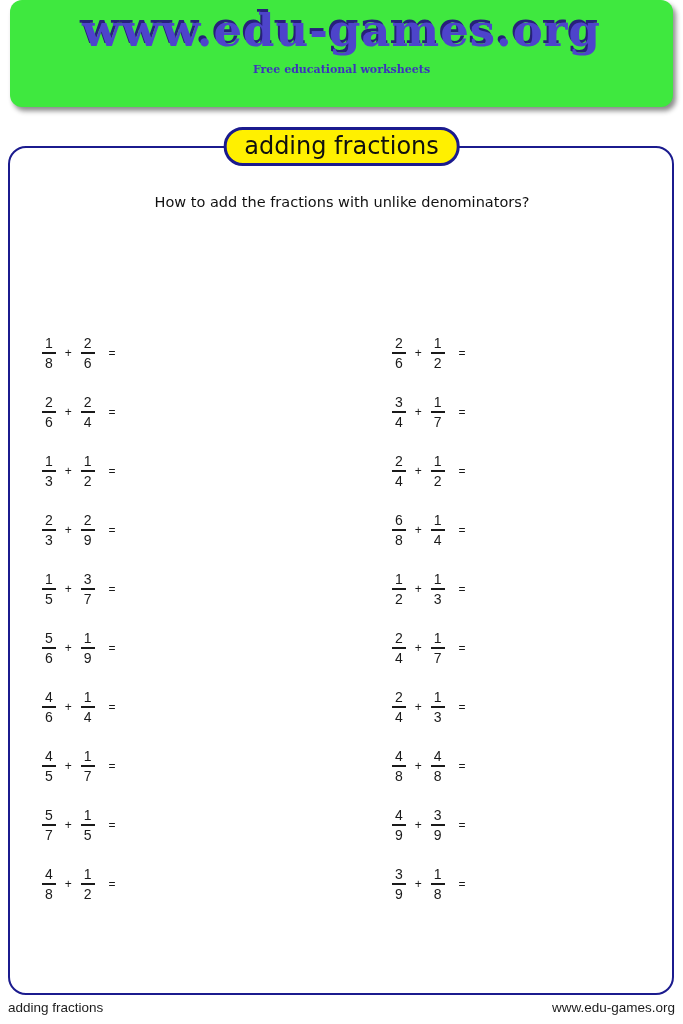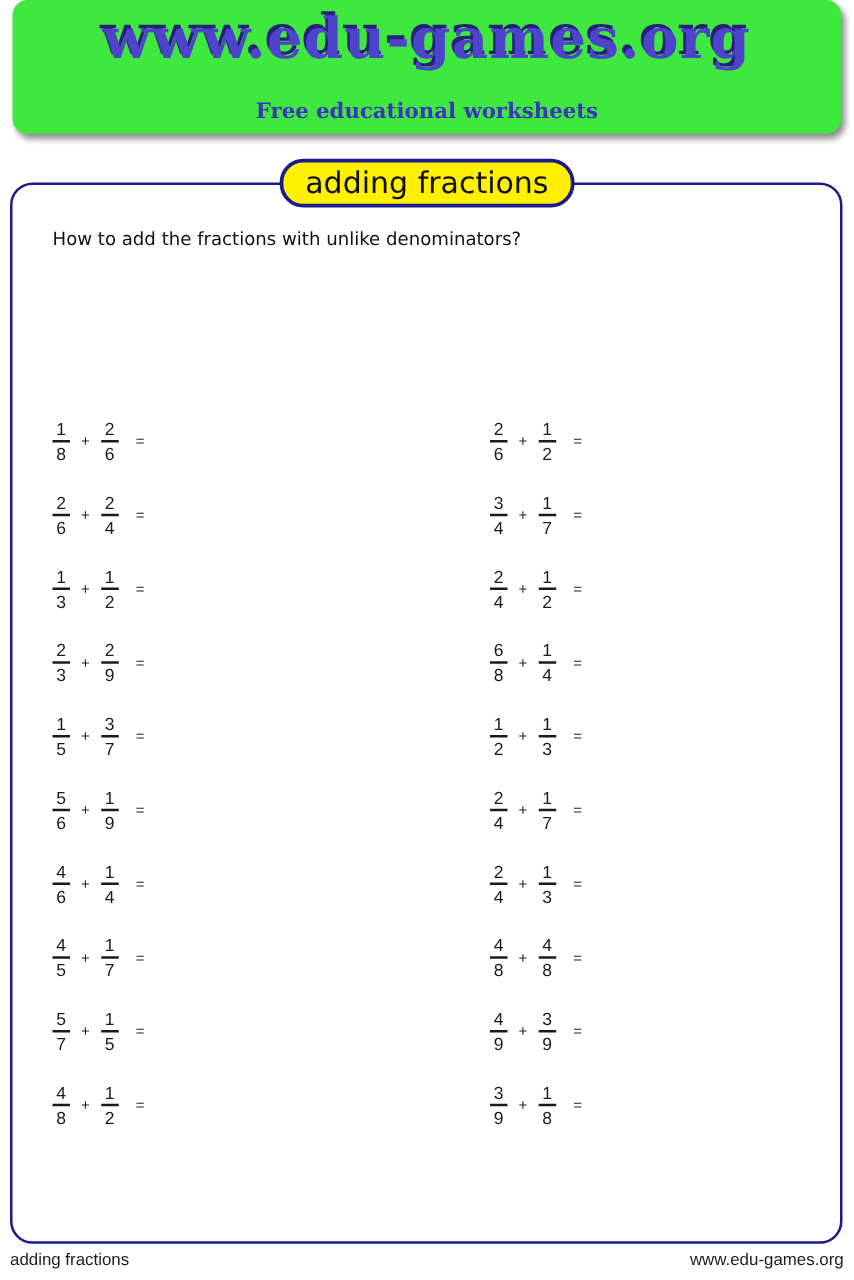--- a/index.html
+++ b/index.html
@@ -7,34 +7,34 @@
     font-family:"DejaVu Sans", sans-serif; }
   .page { position:relative; width:683px; height:1024px; background:#fff; }
 
   
   .banner { position:absolute; left:10px; top:0; width:663px; height:107px;
     background:#3FE83F; border-radius:12px; text-align:center;
     box-shadow:3px 4px 5px rgba(0,0,0,0.45); }
   .banner-title { margin-top:4px; font-family:"DejaVu Serif", serif; font-weight:bold;
     font-size:45px; letter-spacing:1px; color:#4D44CB;
     text-shadow:-2px -3px 0 #27207A; }
-  .banner-sub { margin-top:22px; font-family:"DejaVu Serif", serif; font-weight:bold;
-    font-size:17px; color:#3D33BE; }
+  .banner-sub { margin-top:6px; font-family:"DejaVu Serif", serif; font-weight:bold;
+    font-size:11px; color:#3D33BE; }
 
   
   .badge { position:absolute; left:50%; transform:translateX(-50%); top:127px;
     z-index:2; background:#FFF000; border:3px solid #1B1B8E; border-radius:19px;
     height:39px; line-height:33px; padding:0 18px; font-size:24px; color:#101010;
     white-space:nowrap; }
 
   
   .sheet { position:absolute; left:8px; top:146px; width:666px; height:849px;
     border:2px solid #1B1B8E; border-radius:18px; background:#fff; }
-  .instructions { position:absolute; left:32px; top:34px; width:600px;
-    font-size:14.5px; line-height:20px; color:#111; }
+  .instructions { position:absolute; left:32px; top:44px; width:600px;
+    font-size:14.5px; line-height:20px; color:#111;text-align:center; }
   .instructions p + p { margin-top:24px; }
 
   
   .problems-col { position:absolute; top:187px; }
   .problems-col.left  { left:32px; }
   .problems-col.right { left:382px; }
   .prob { display:flex; align-items:center; height:36px; margin-bottom:23px;
     font-family:"Liberation Sans", sans-serif; color:#1a1a1a; }
   .frac { display:inline-flex; flex-direction:column; align-items:center;
     font-size:14px; line-height:16px; }

